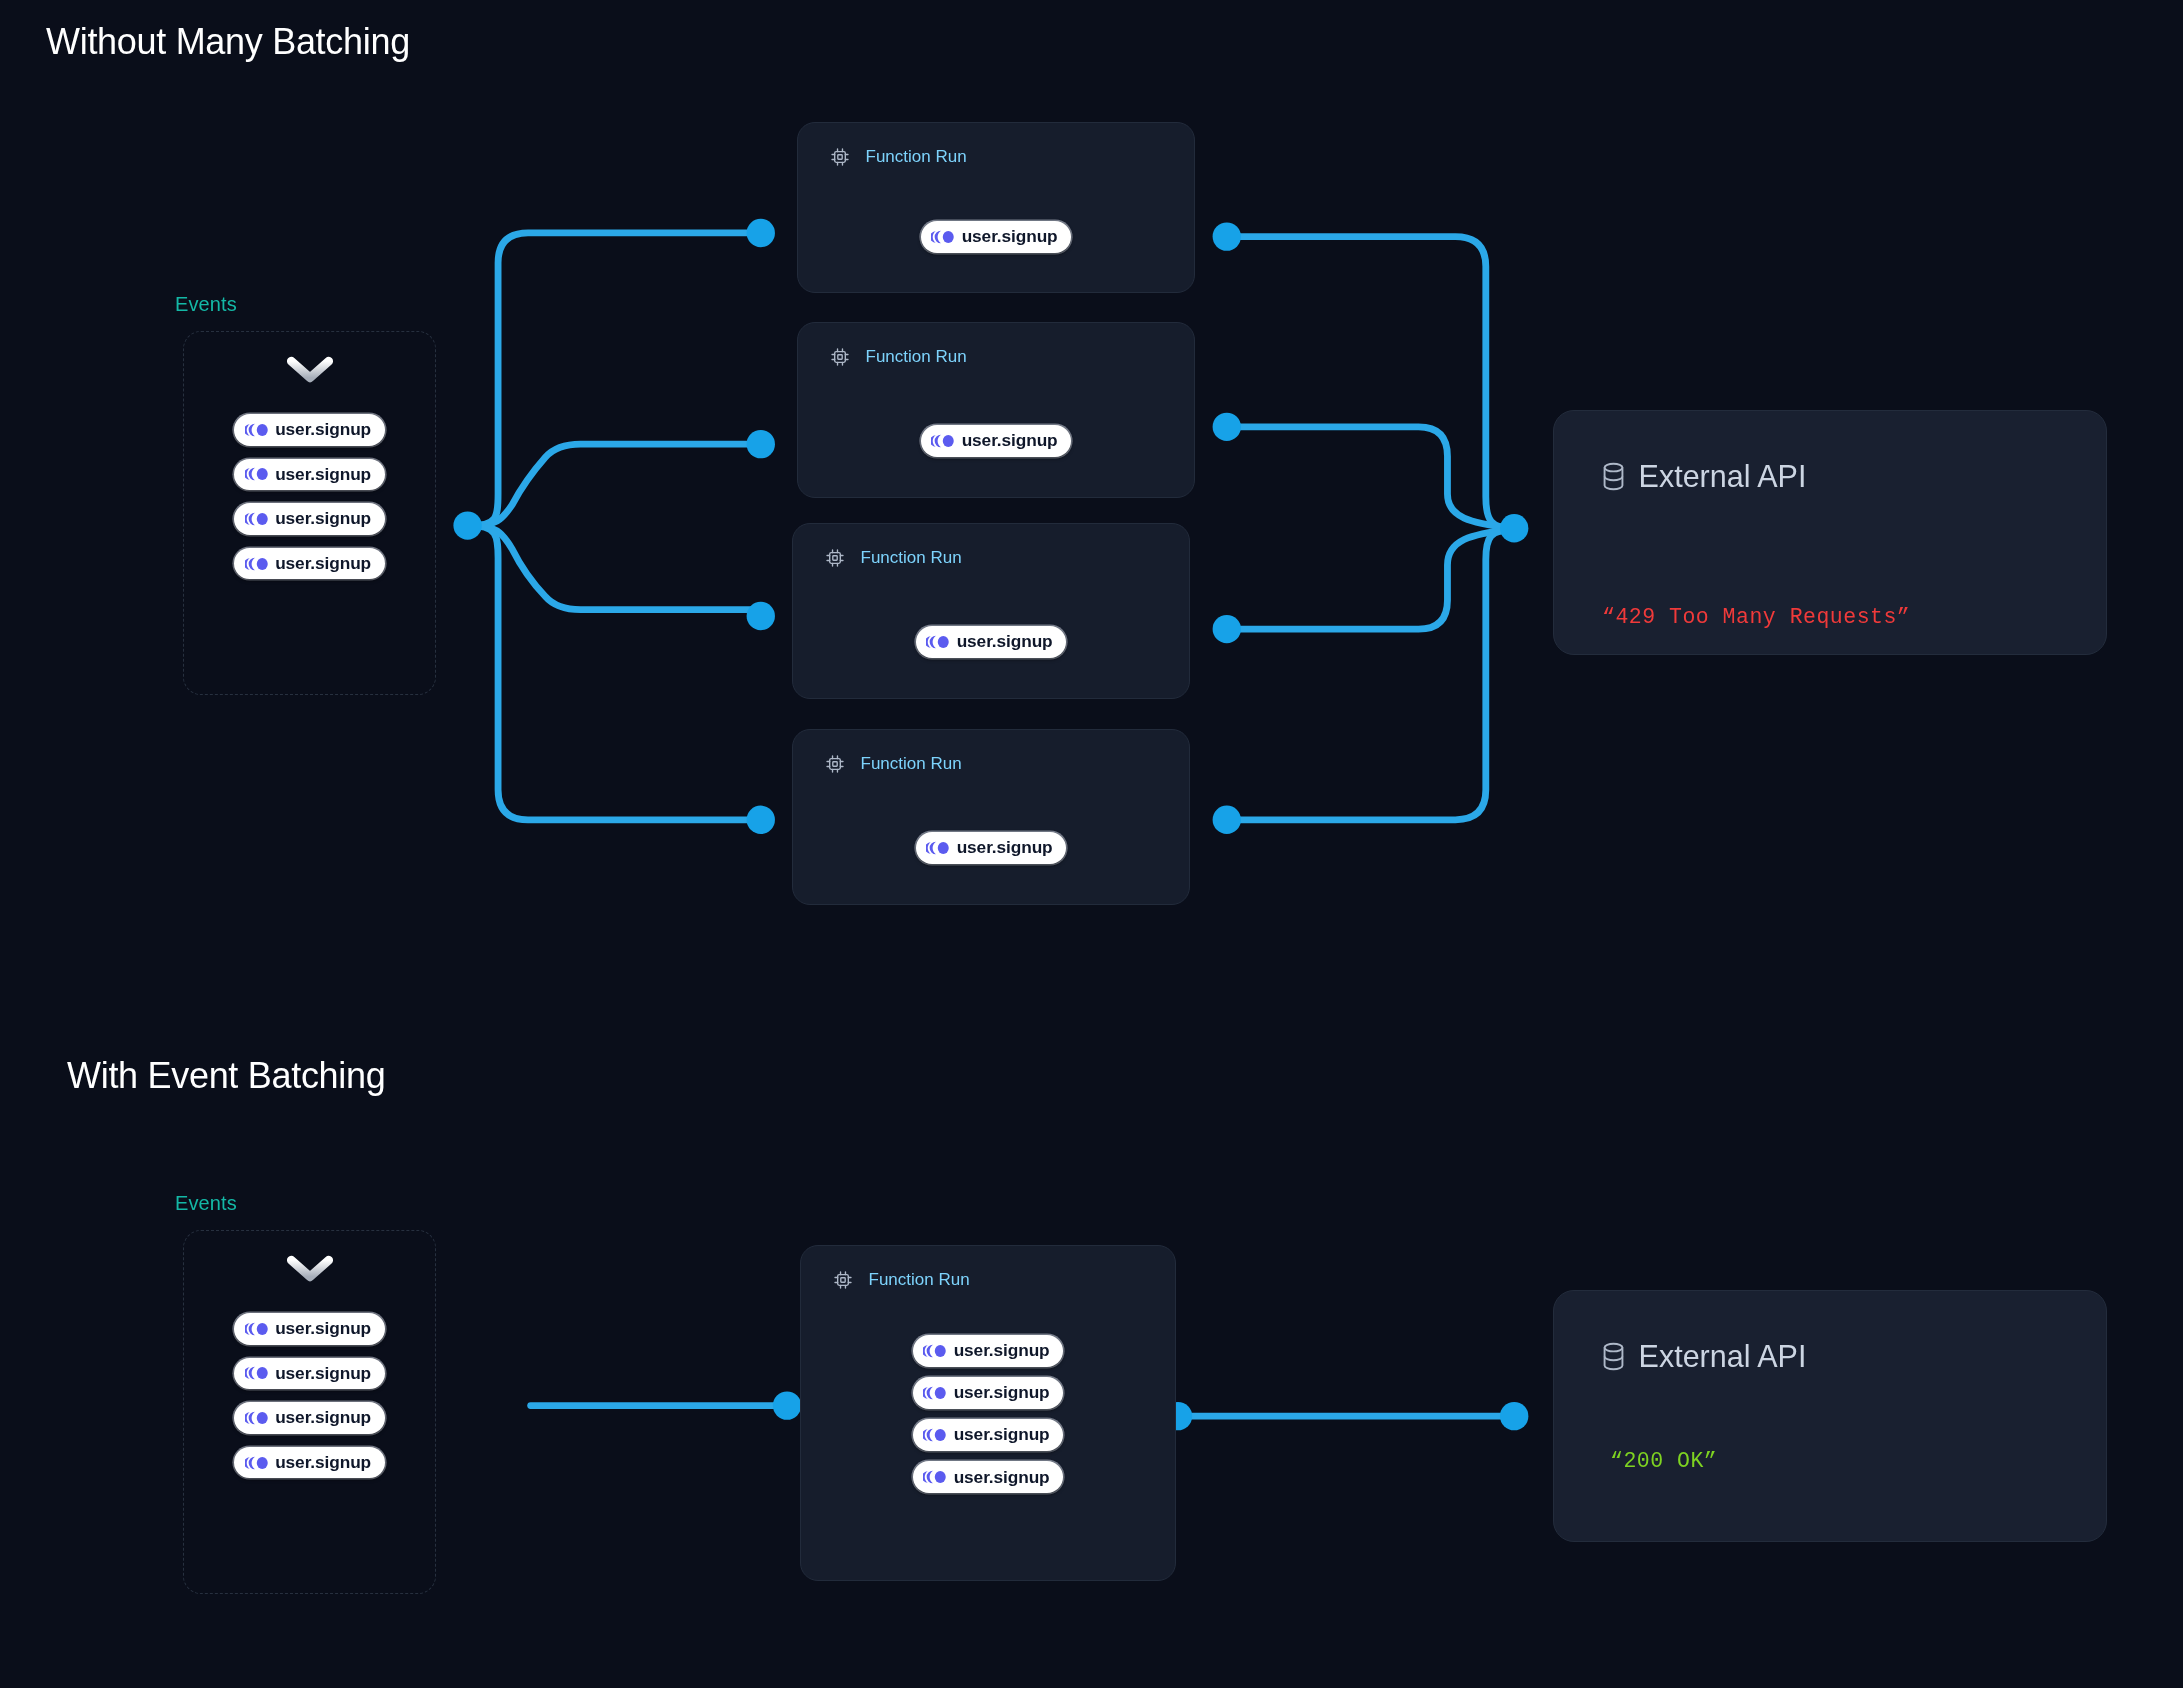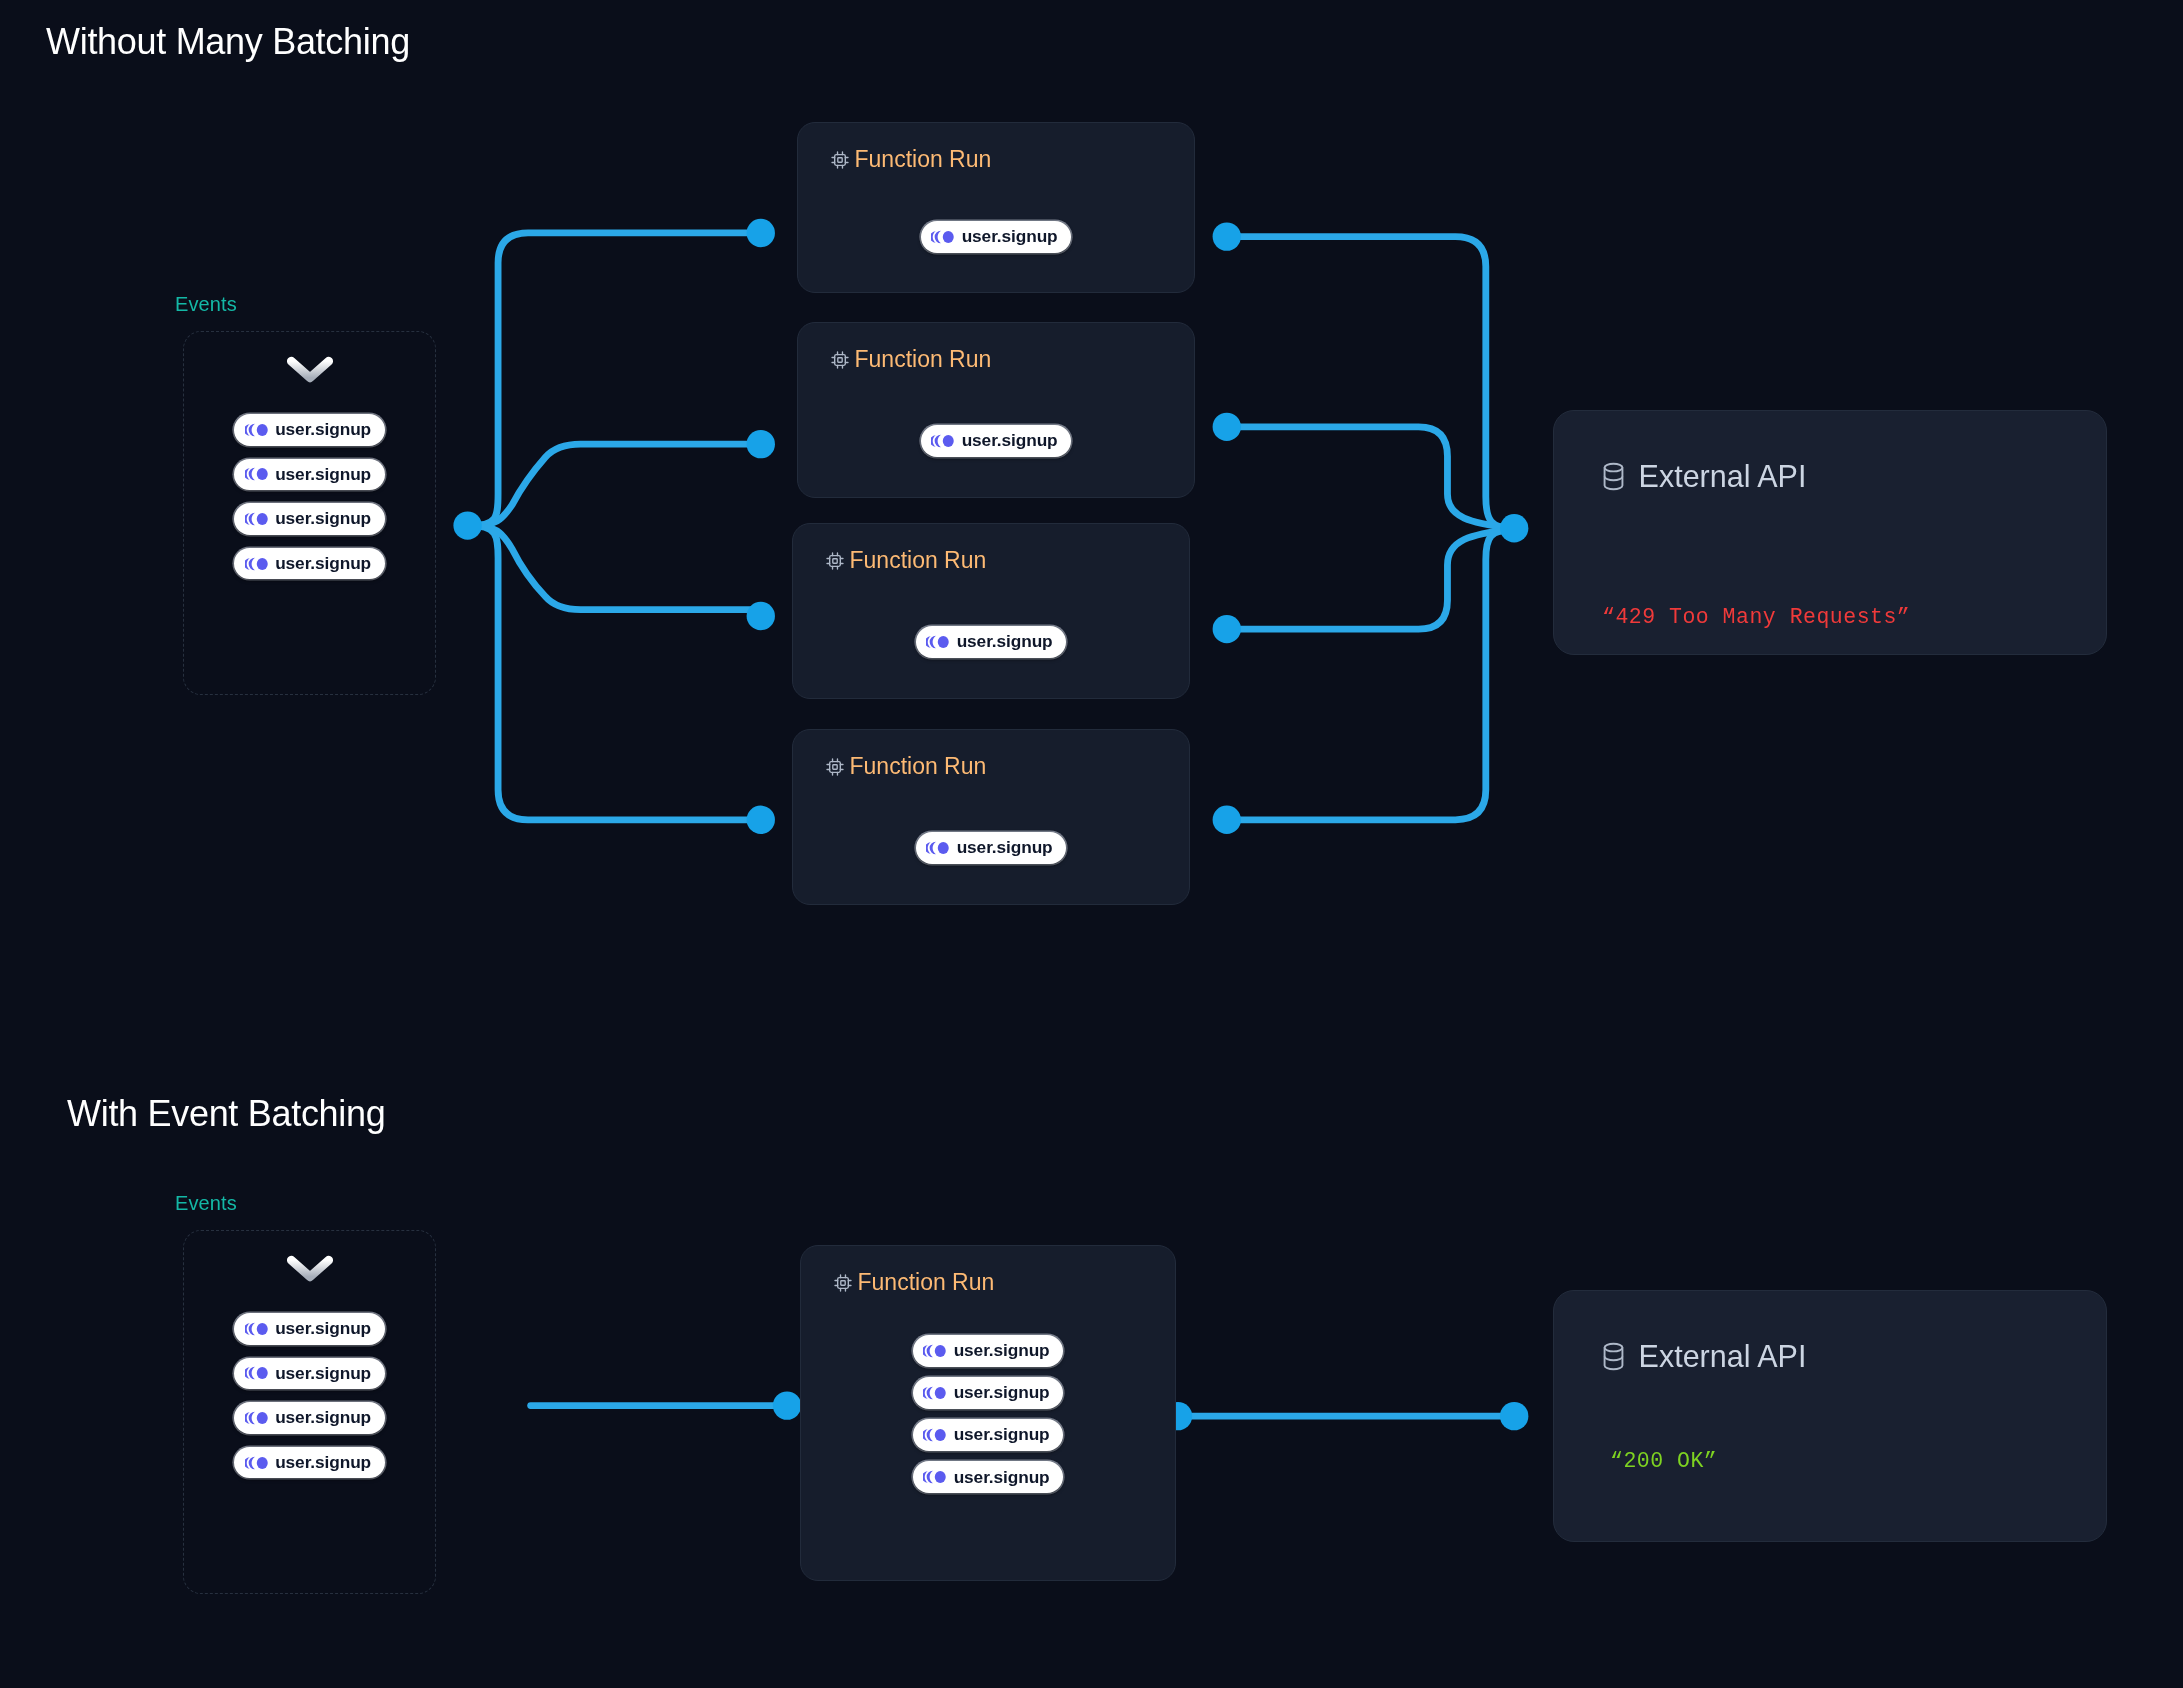--- a/index.html
+++ b/index.html
@@ -24,21 +24,21 @@
   
   .section-title {
     position: absolute;
     color: #ffffff;
     font-size: 36px;
     font-weight: 400;
     letter-spacing: -0.3px;
     white-space: nowrap;
   }
   #title-without { left: 46px; top: 21px; }
-  #title-with    { left: 67px; top: 1055px; margin-top: 38px; }
+  #title-with    { left: 67px; top: 1055px; }
 
   
   .events-label {
     position: absolute;
     color: #14b8a6;
     font-size: 20px;
     font-weight: 400;
     letter-spacing: 0.1px;
   }
   .events-box {
@@ -87,23 +87,23 @@
   
   .card {
     position: absolute;
     background: #161d2c;
     border: 1.6px solid #222b3b;
     border-radius: 18px;
   }
   .card-header {
     display: flex;
     align-items: center;
-    gap: 4px;
-    color: #fdba74;
-    font-size: 23px;
+    gap: 15px;
+    color: #7dd3fc;
+    font-size: 17px;
     font-weight: 400;
     white-space: nowrap;
   }
   .chip-icon { width: 22px; height: 22px; flex: 0 0 auto; display:block; }
   .fn-card .card-header { position: absolute; left: 30.5px; top: 23px; }
   .fn-card .fn-pills {
     position: absolute;
     left: 0; right: 0;
     display: flex; flex-direction: column; align-items: center; gap: 10.5px;
   }

